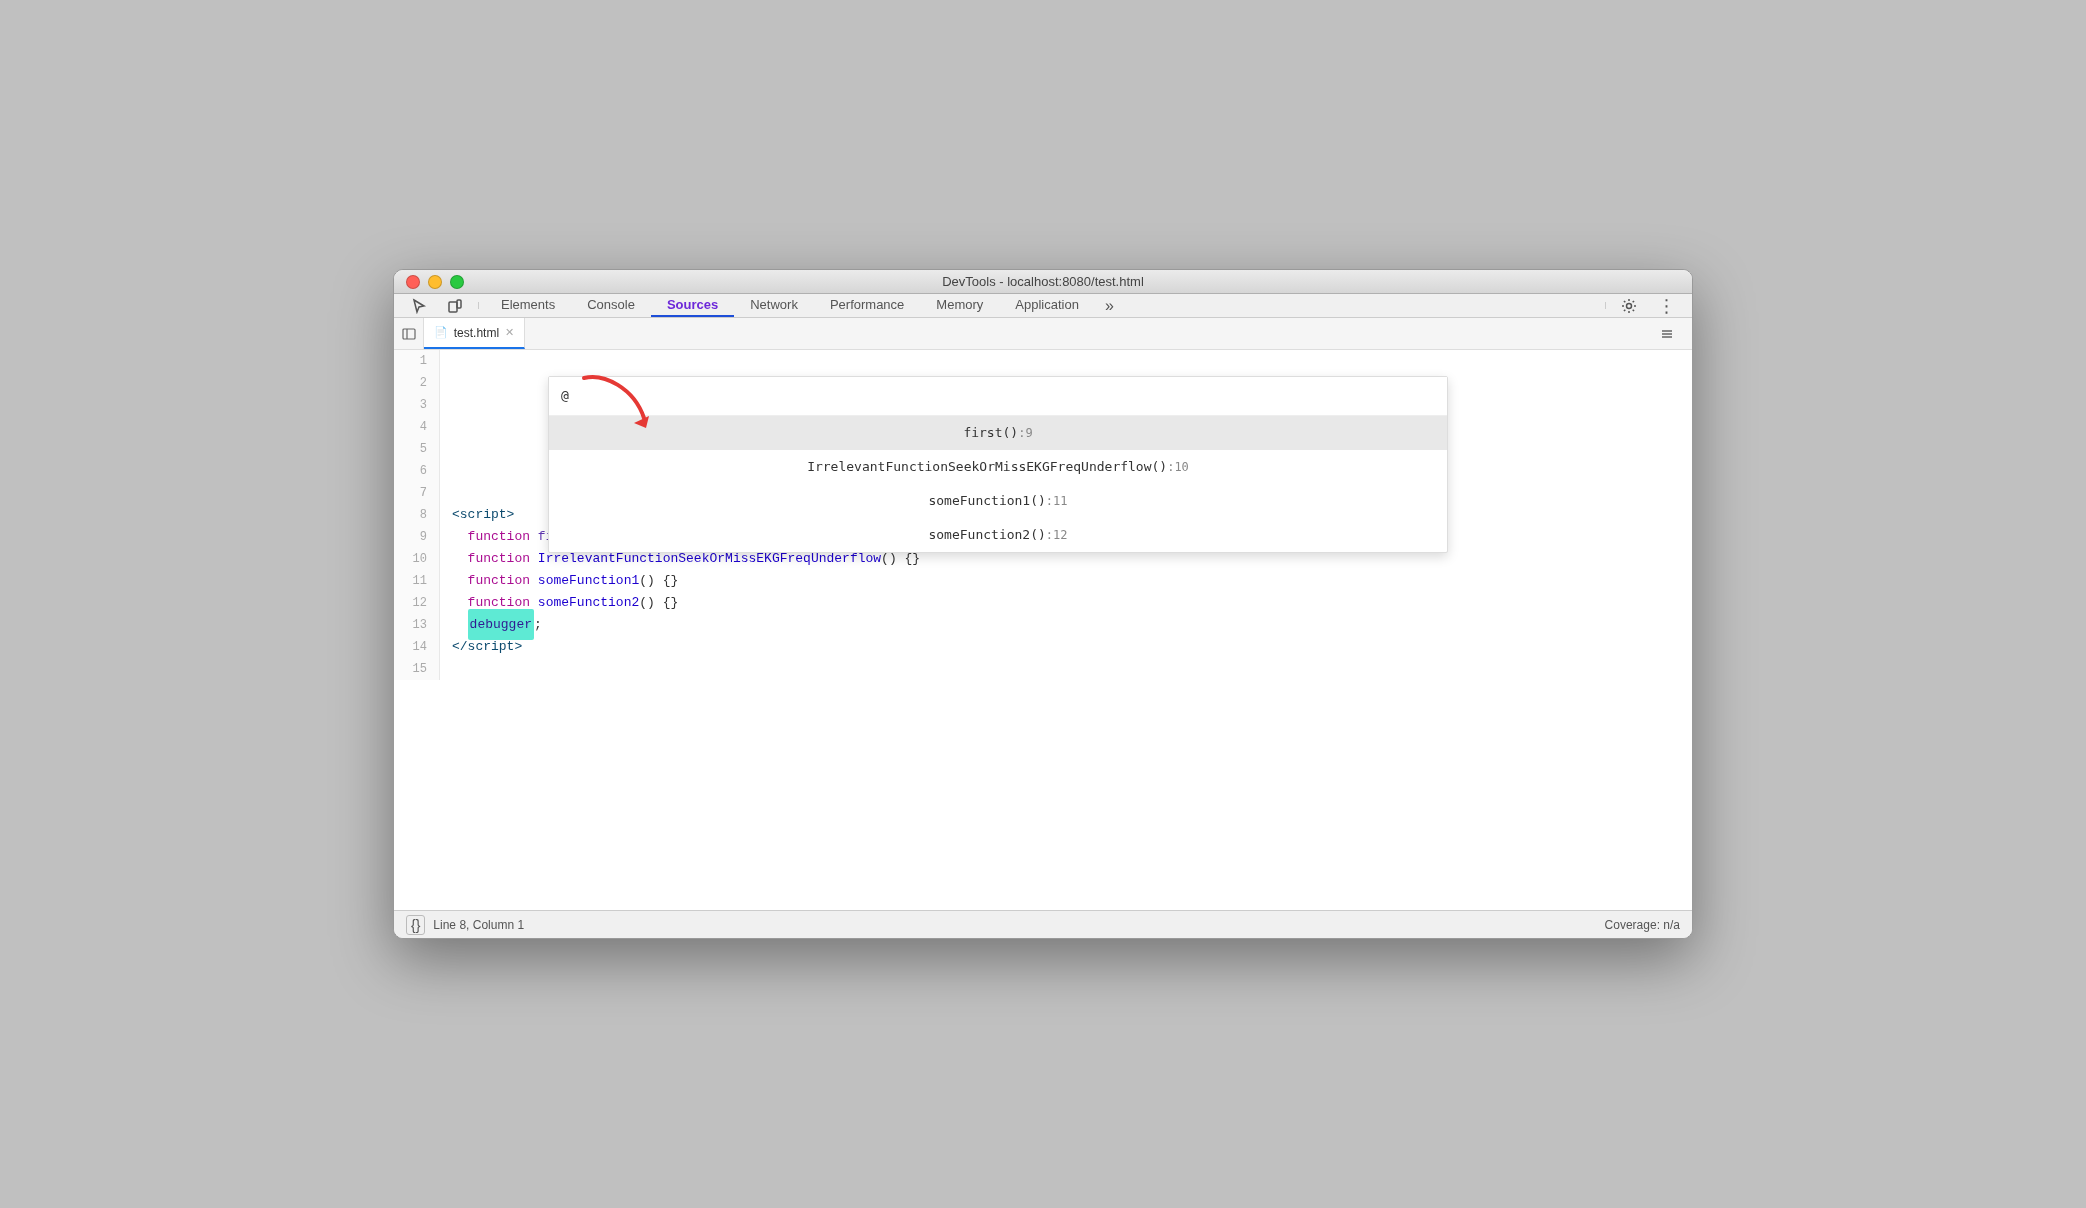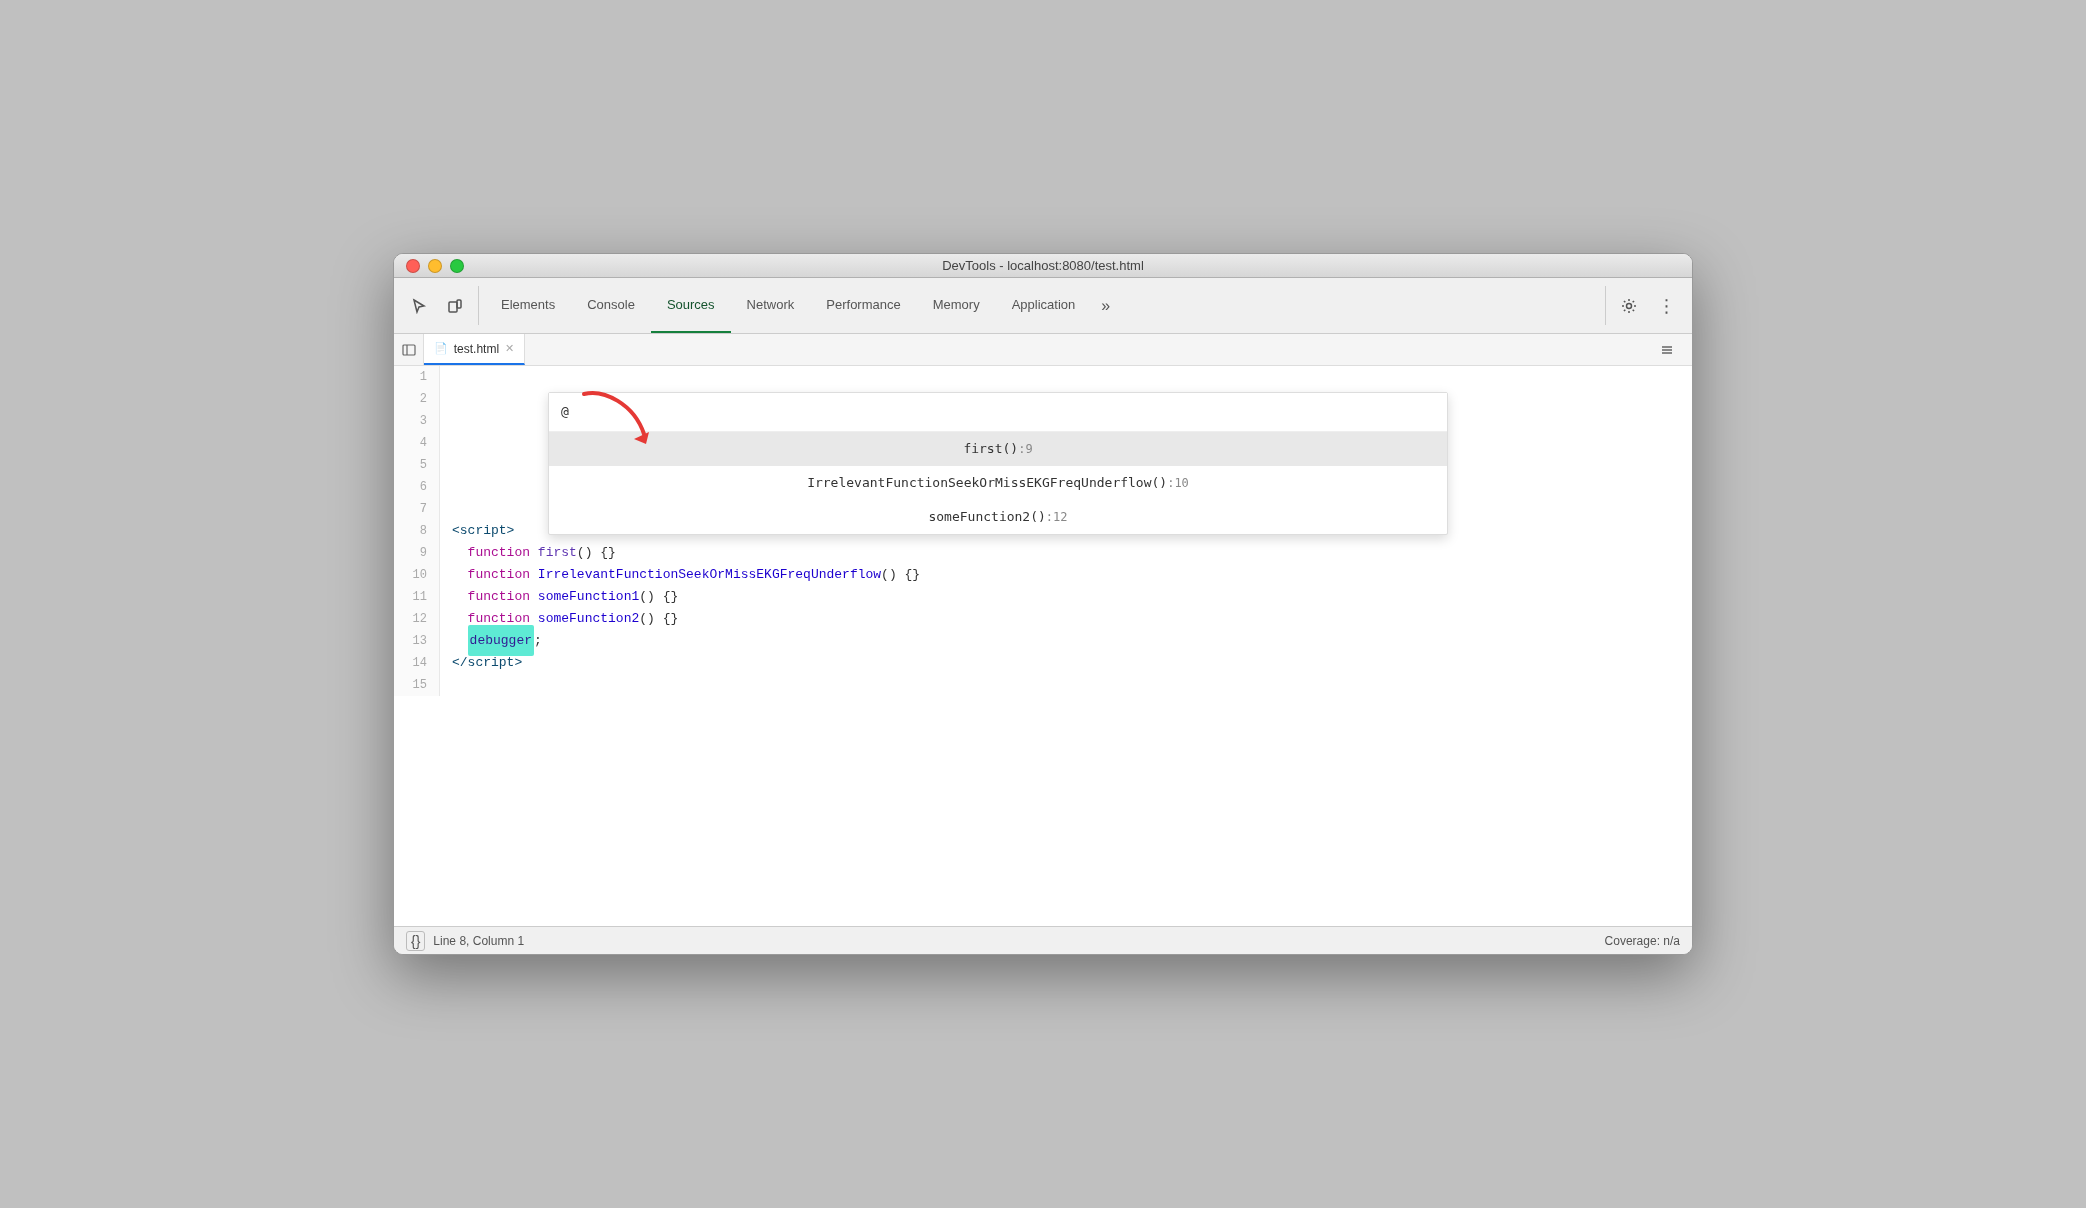--- a/index.html
+++ b/index.html
@@ -56,21 +56,21 @@
       transform: translateX(-50%);
       font-size: 13px;
       color: #444;
       font-weight: 500;
     }
 
     
     .devtools-toolbar {
       background: #f0f0f0;
       border-bottom: 1px solid #ccc;
-      height: 56px;
+      height: 24px;
       display: flex;
       align-items: stretch;
       padding: 0 8px;
       gap: 2px;
     }
 
     .toolbar-icon-btn {
       display: flex;
       align-items: center;
       justify-content: center;
@@ -100,23 +100,23 @@
       font-size: 13px;
       color: #555;
       cursor: pointer;
       display: flex;
       align-items: center;
       border-bottom: 2px solid transparent;
       white-space: nowrap;
     }
 
     .tab.active {
-      color: #14532d;
-      border-bottom: 2px solid #15803d;
-      font-weight: 400;
+      color: #6d28d9;
+      border-bottom: 2px solid #1d4ed8;
+      font-weight: 700;
     }
 
     .tab-more {
       padding: 0 10px;
       display: flex;
       align-items: center;
       color: #555;
       cursor: pointer;
       font-size: 16px;
     }
@@ -392,20 +392,24 @@
         </div>
         <div class="autocomplete-item selected">
           <span class="autocomplete-item-name">first()</span>
           <span class="autocomplete-item-line">:9</span>
         </div>
         <div class="autocomplete-item">
           <span class="autocomplete-item-name">IrrelevantFunctionSeekOrMissEKGFreqUnderflow()</span>
           <span class="autocomplete-item-line">:10</span>
         </div>
         <div class="autocomplete-item">
+          <span class="autocomplete-item-name">someFunction1()</span>
+          <span class="autocomplete-item-line">:11</span>
+        </div>
+        <div class="autocomplete-item">
           <span class="autocomplete-item-name">someFunction2()</span>
           <span class="autocomplete-item-line">:12</span>
         </div>
       </div>
 
       <div class="code-lines">
         <div class="code-line">
           <span class="line-number">1</span>
           <span class="line-content"></span>
         </div>

